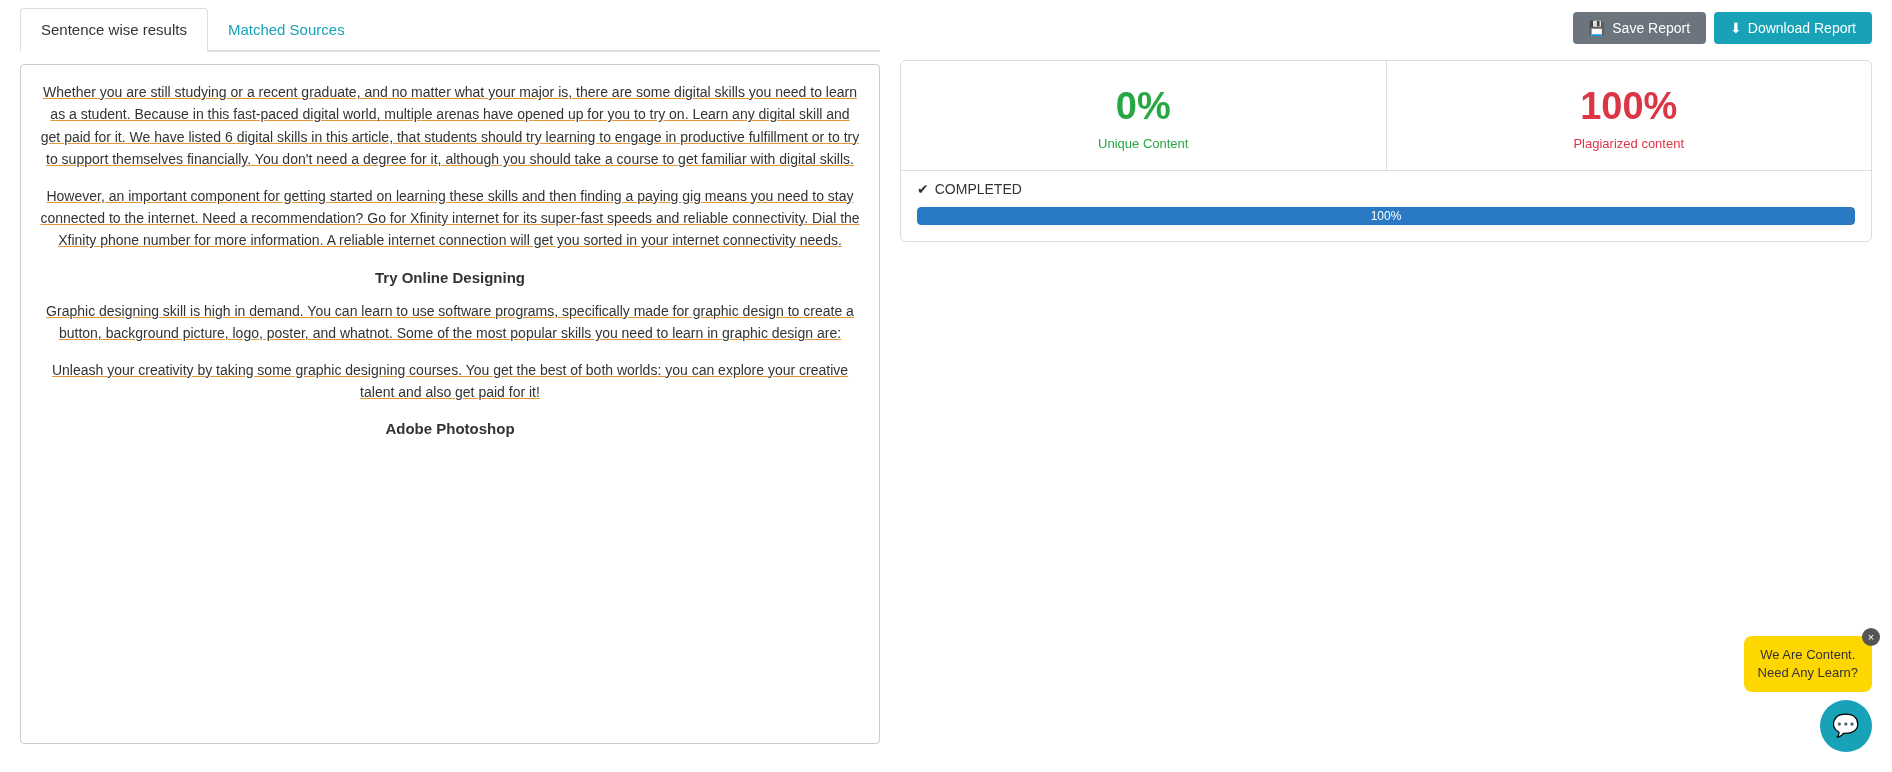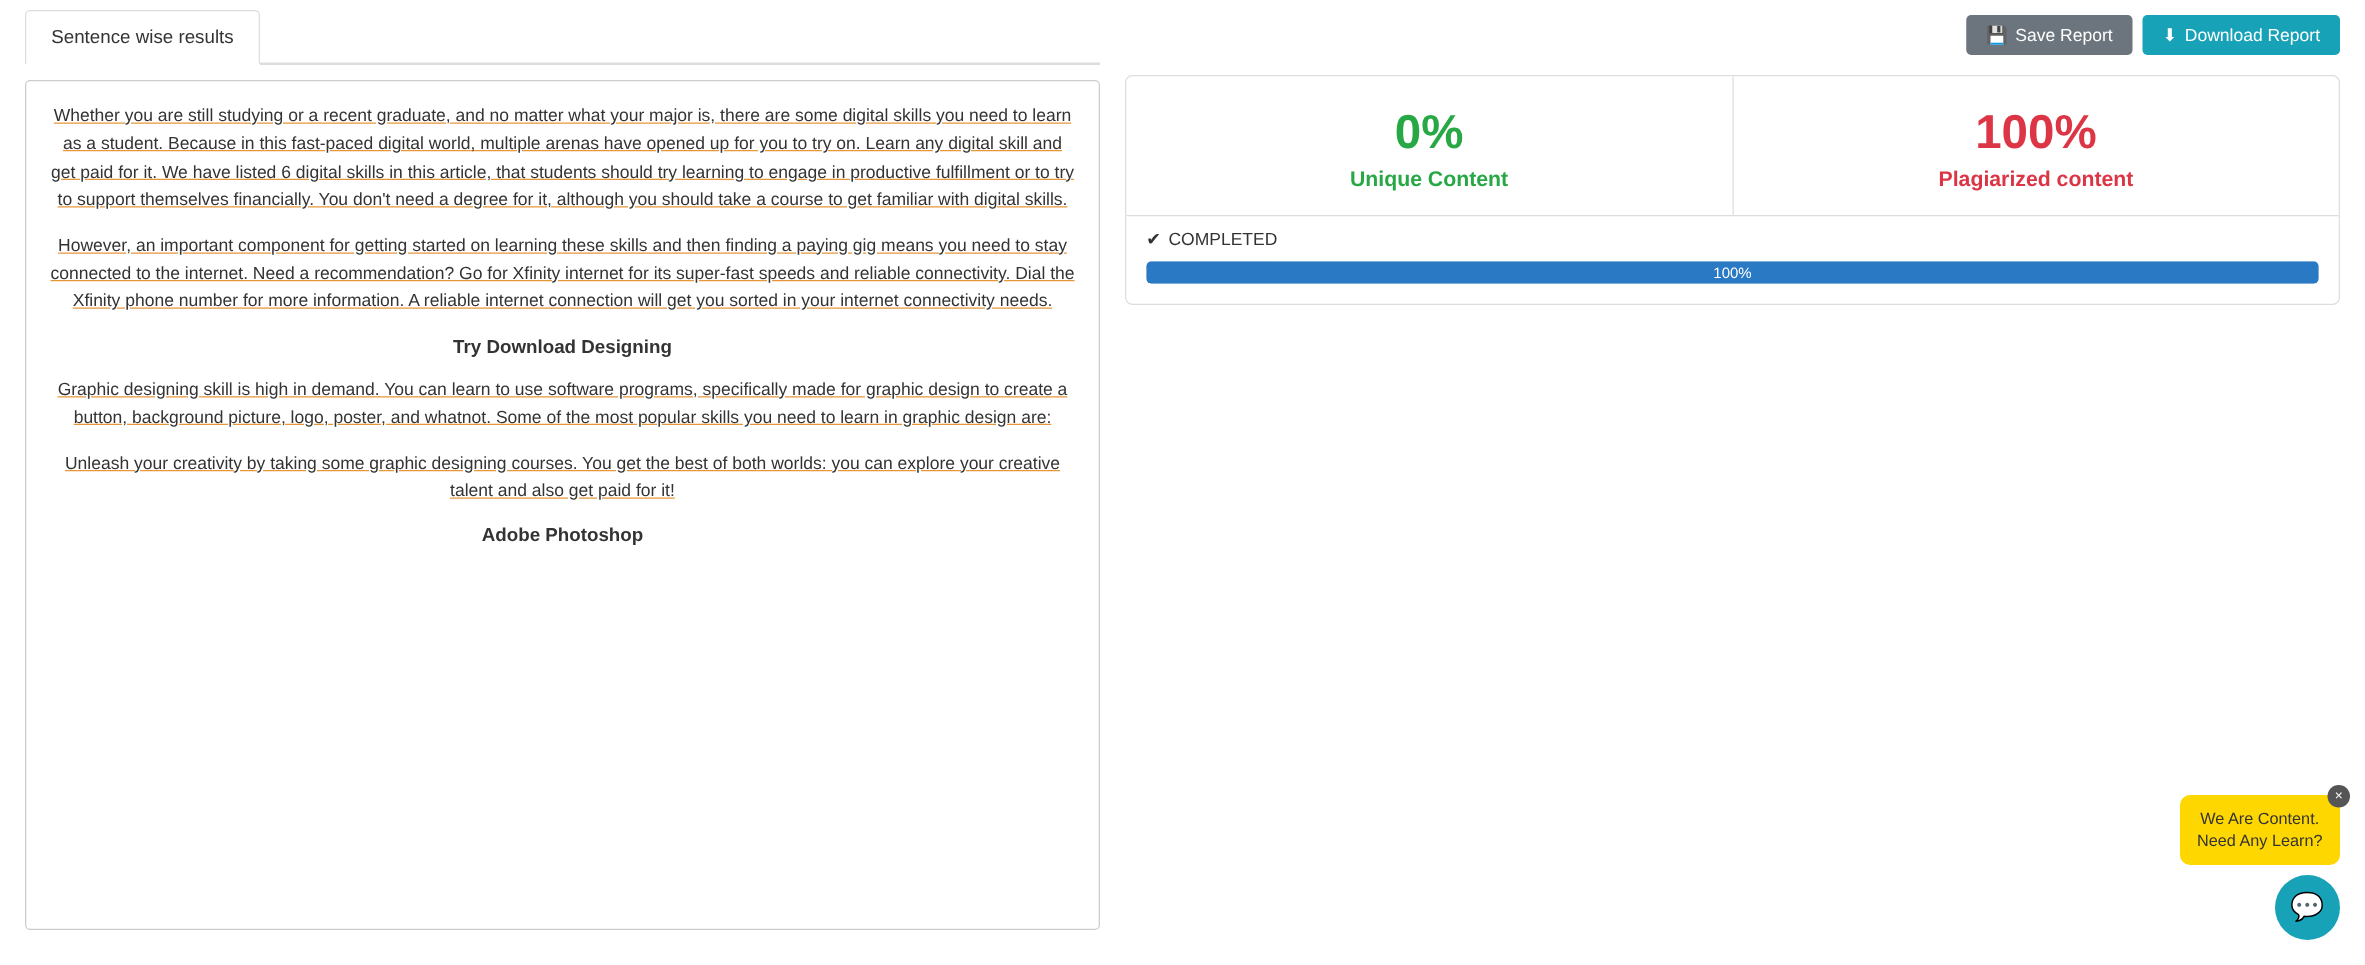--- a/index.html
+++ b/index.html
@@ -152,22 +152,22 @@
 
     .stat-number.green {
       color: #28a745;
     }
 
     .stat-number.red {
       color: #dc3545;
     }
 
     .stat-label {
-      font-size: 17px;
-      font-weight: 700;
+      font-size: 13px;
+      font-weight: 400;
     }
 
     .stat-label.green {
       color: #28a745;
     }
 
     .stat-label.red {
       color: #dc3545;
     }
 
@@ -269,26 +269,27 @@
     }
   </style>
 </head>
 <body>
 
 <div class="main-container">
 
   <div class="left-panel">
     <div class="tabs-bar">
       <button class="tab active">Sentence wise results</button>
+      <button class="tab link-style">Matched Sources</button>
     </div>
 
     <div class="content-area">
       <p class="content-paragraph underline-text">Whether you are still studying or a recent graduate, and no matter what your major is, there are some digital skills you need to learn as a student. Because in this fast-paced digital world, multiple arenas have opened up for you to try on. Learn any digital skill and get paid for it. We have listed 6 digital skills in this article, that students should try learning to engage in productive fulfillment or to try to support themselves financially. You don't need a degree for it, although you should take a course to get familiar with digital skills.</p>
       <p class="content-paragraph underline-text">However, an important component for getting started on learning these skills and then finding a paying gig means you need to stay connected to the internet. Need a recommendation?  Go for Xfinity internet for its super-fast speeds and reliable connectivity. Dial the Xfinity phone number for more information. A reliable internet connection will get you sorted in your internet connectivity needs.</p>
-      <p class="section-heading">Try Download Designing</p>
+      <p class="section-heading">Try Online Designing</p>
       <p class="content-paragraph underline-text">Graphic designing skill is high in demand. You can learn to use software programs, specifically made for graphic design to create a button, background picture, logo, poster, and whatnot. Some of the most popular skills you need to learn in graphic design are:</p>
       <p class="content-paragraph underline-text">Unleash your creativity by taking some graphic designing courses. You get the best of both worlds: you can explore your creative talent and also get paid for it!</p>
       <p class="section-heading">Adobe Photoshop</p>
     </div>
   </div>
 
   <div class="right-panel">
     <div class="toolbar">
       <button class="btn btn-save">
         <span>💾</span>

